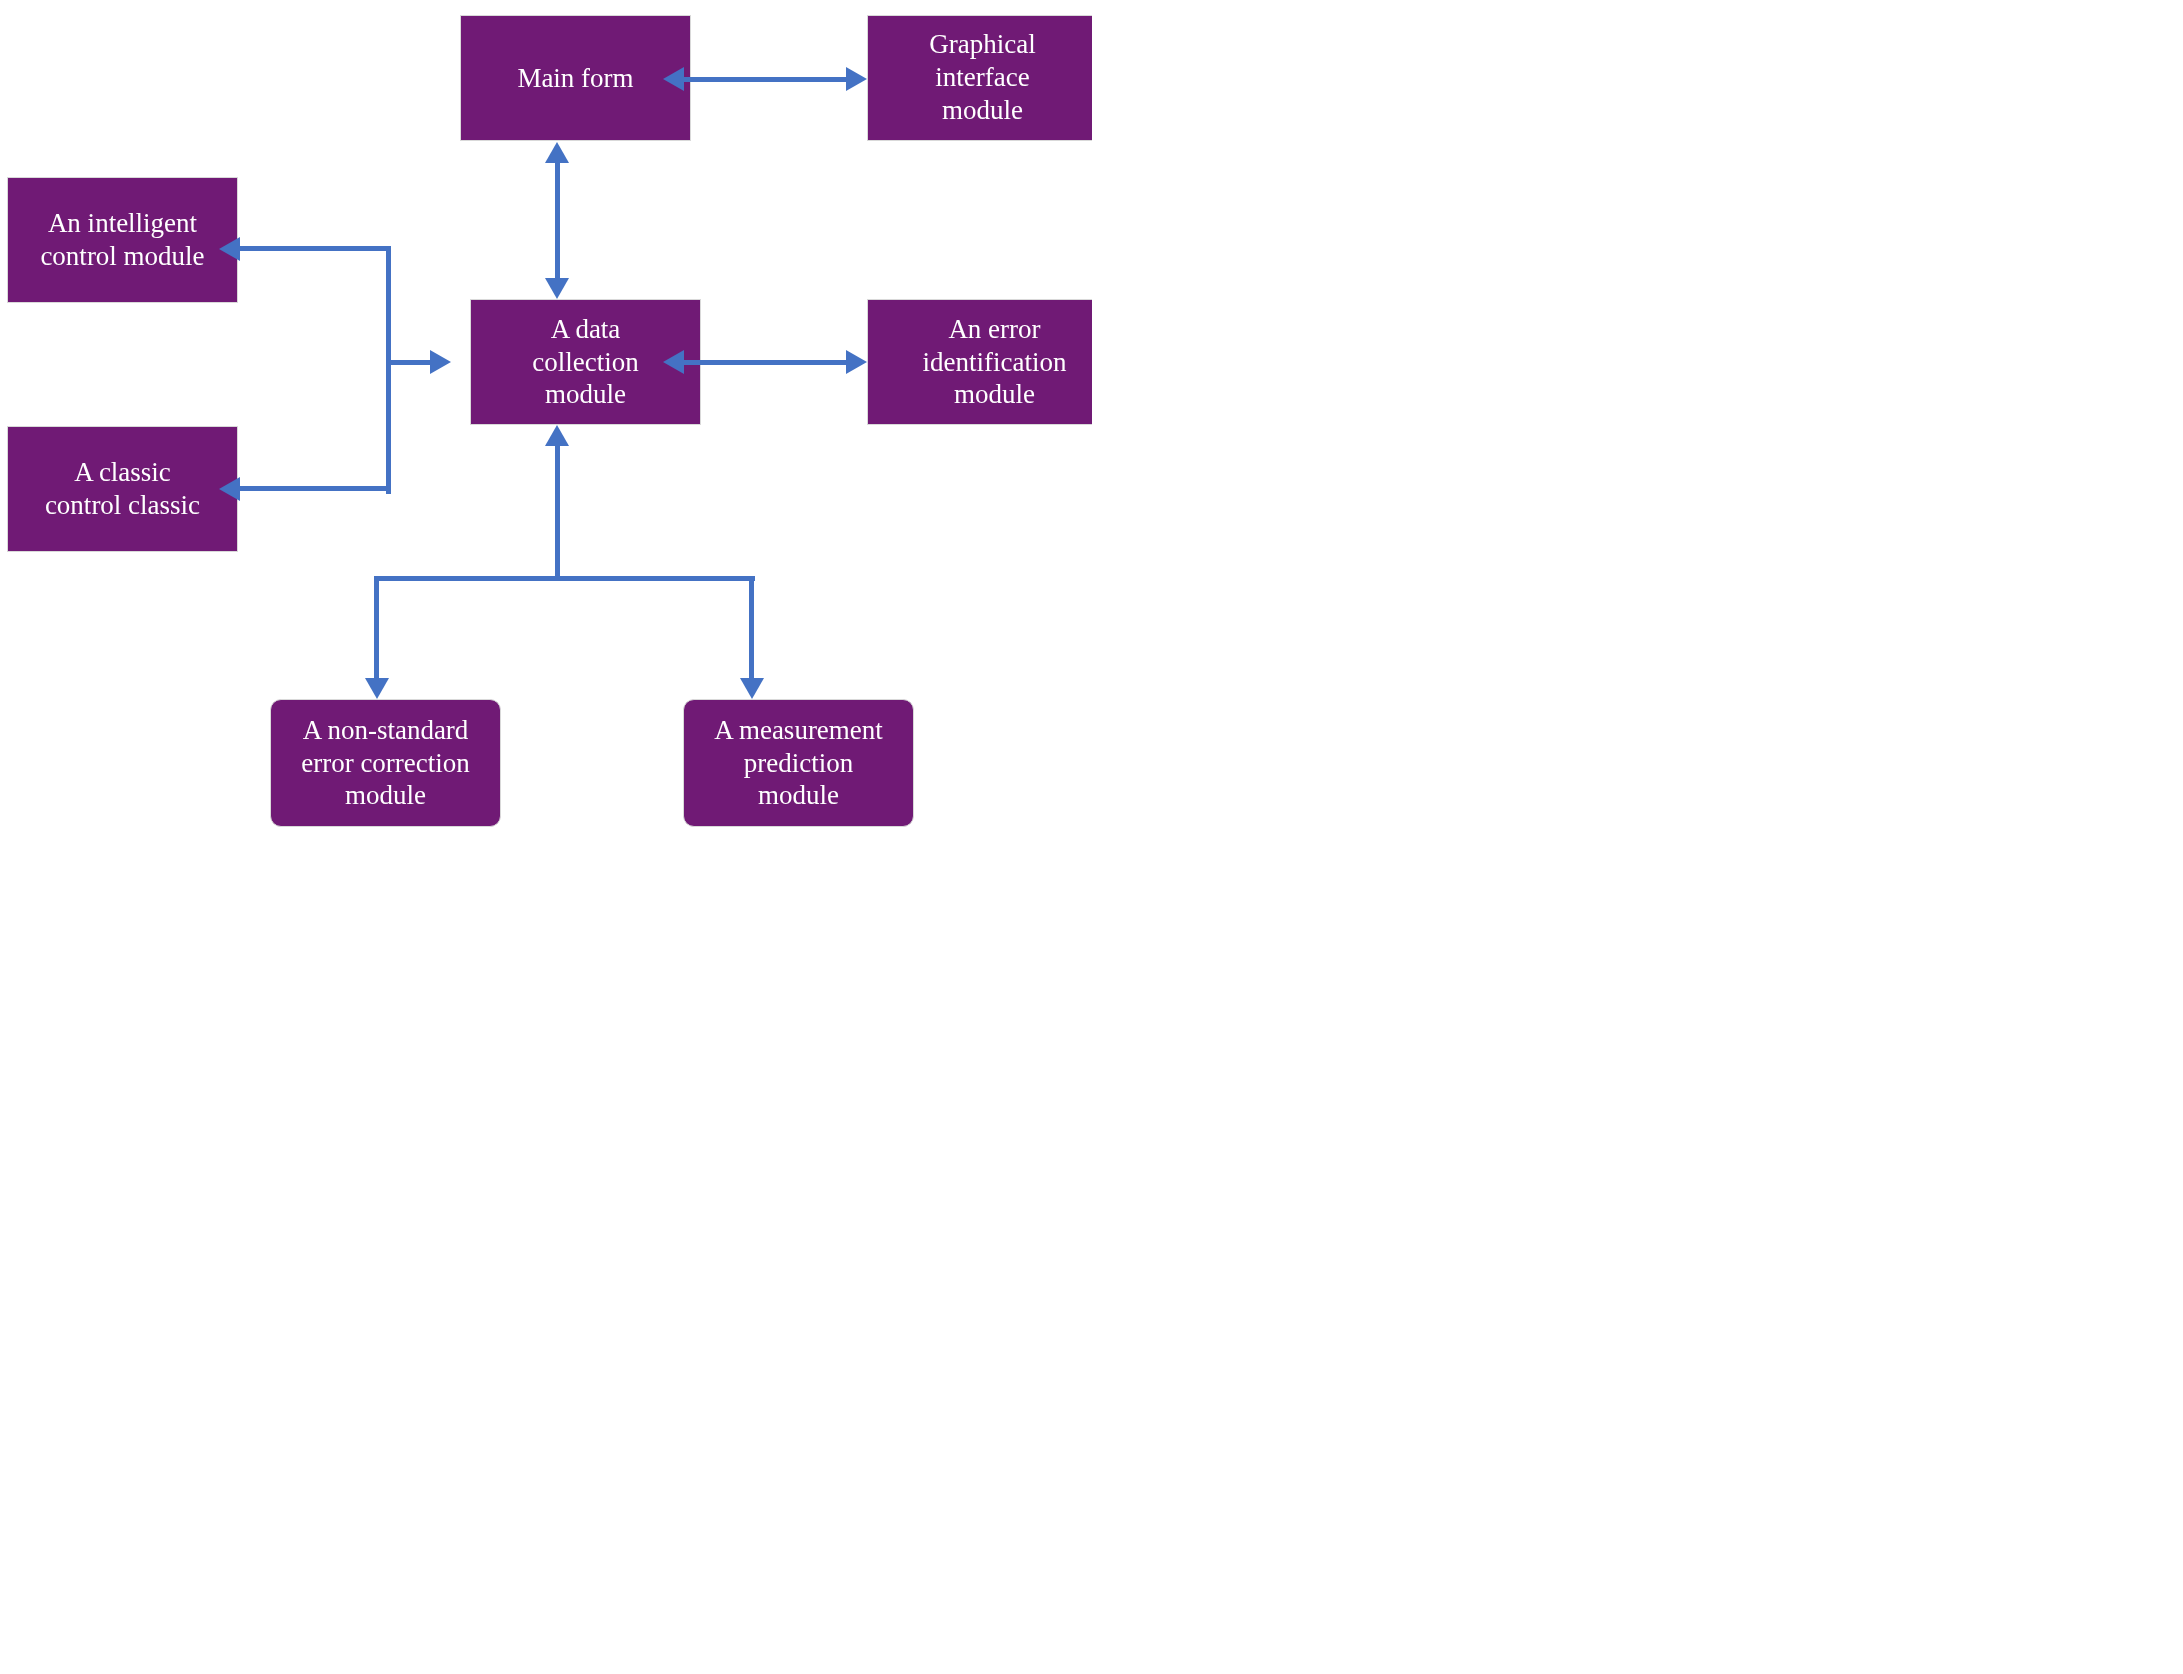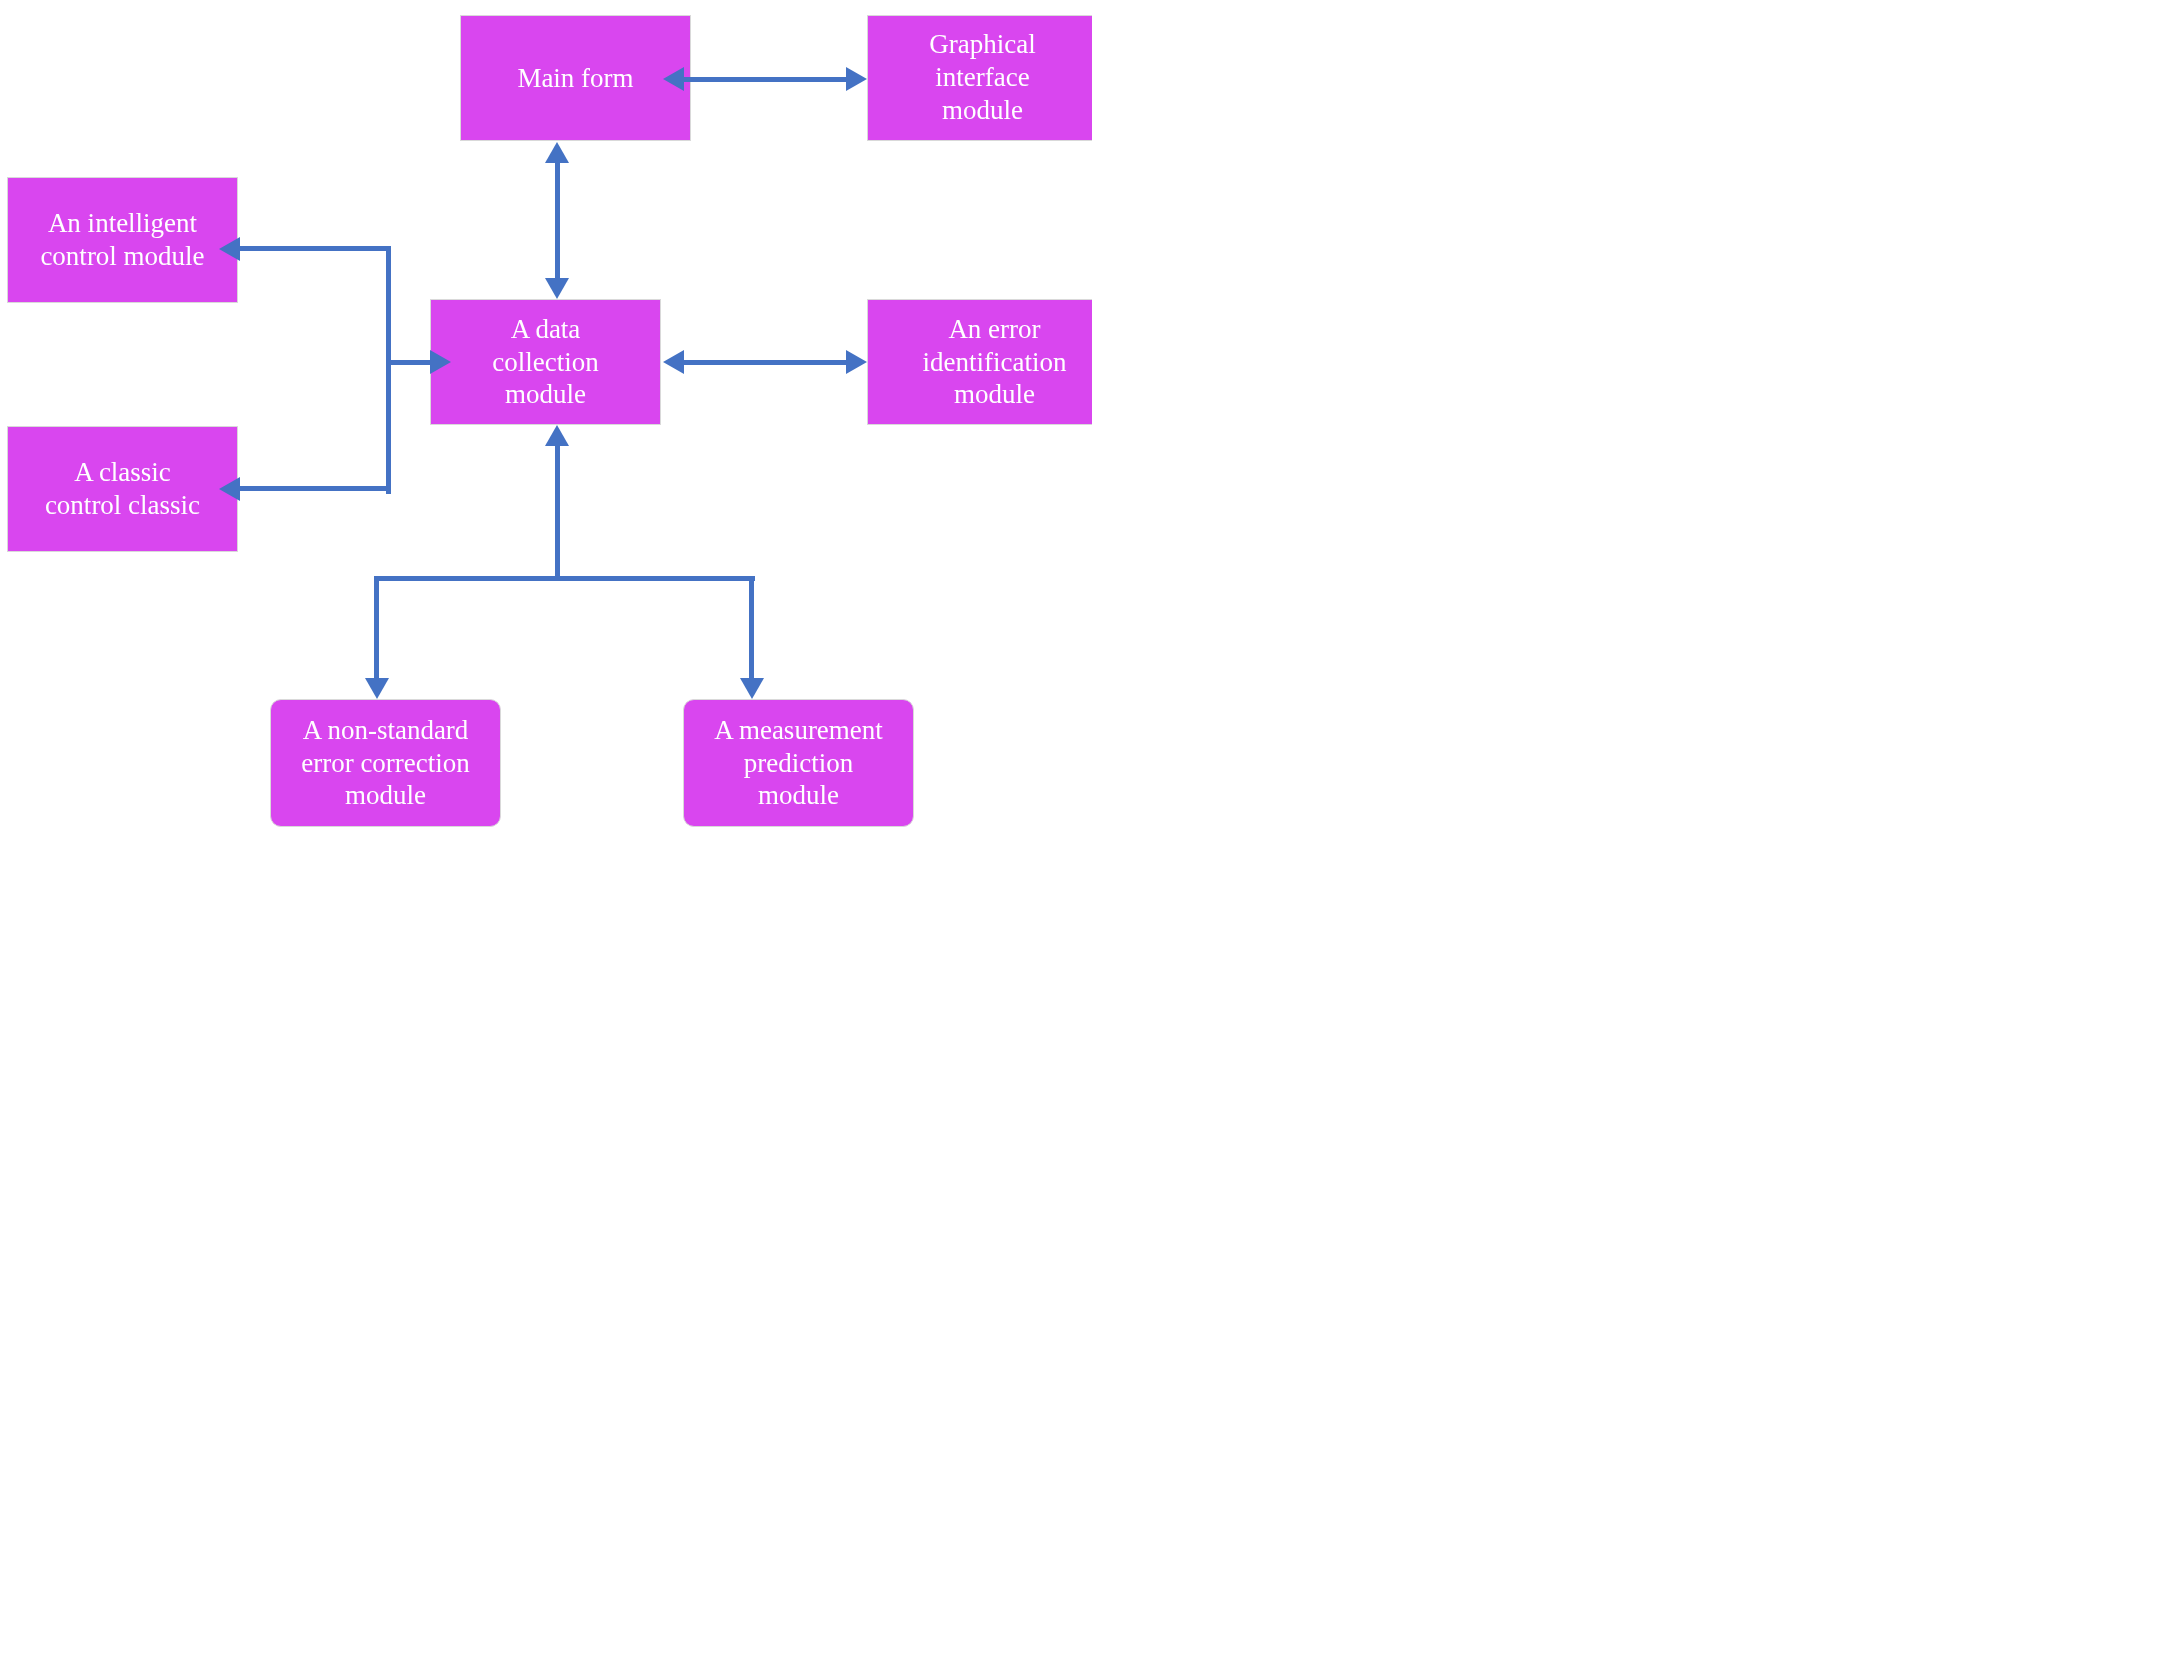--- a/index.html
+++ b/index.html
@@ -13,21 +13,21 @@
     height: 837px;
     background: #ffffff;
     font-family: "Liberation Serif", "DejaVu Serif", serif;
     overflow: hidden;
   }
   .node {
     position: absolute;
     box-sizing: border-box;
     width: 231px;
     height: 126px;
-    background: #d946ef;
+    background: #701a75;
     border: 1.4px solid #D9D9D9;
     color: #ffffff;
     display: flex;
     align-items: center;
     justify-content: center;
     text-align: center;
     font-size: 27px;
     line-height: 1.22;
     white-space: pre-line;
   }
@@ -53,21 +53,21 @@
 
   <div class="node" style="left:460px; top:15.4px;">Main form</div>
 
   <div class="node" style="left:867px; top:14.7px;">Graphical
 interface
 module</div>
 
   <div class="node" style="left:7px; top:177px;">An intelligent
 control module</div>
 
-  <div class="node" style="left:430px; top:299px;">A data
+  <div class="node" style="left:470px; top:299px;">A data
 collection
 module</div>
 
   <div class="node" style="left:867px; top:299px;padding-left:24px;">An error
 identification
 module</div>
 
   <div class="node" style="left:7px; top:426px;">A classic
 control classic</div>
 

